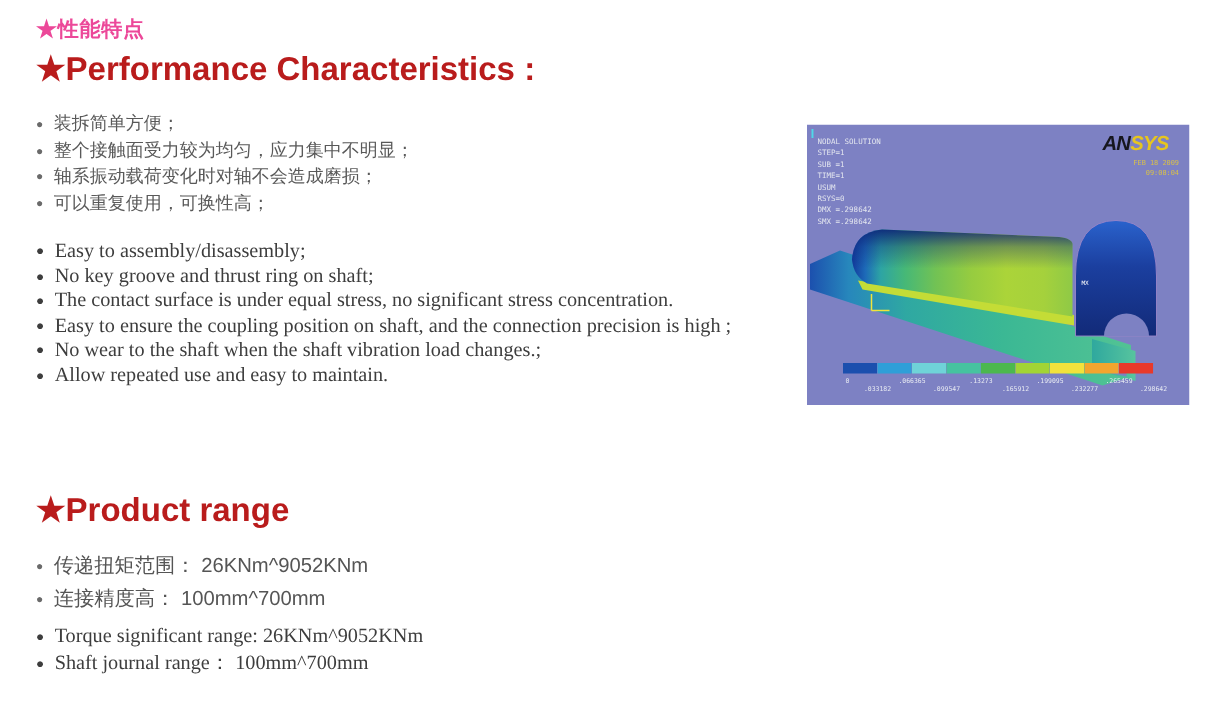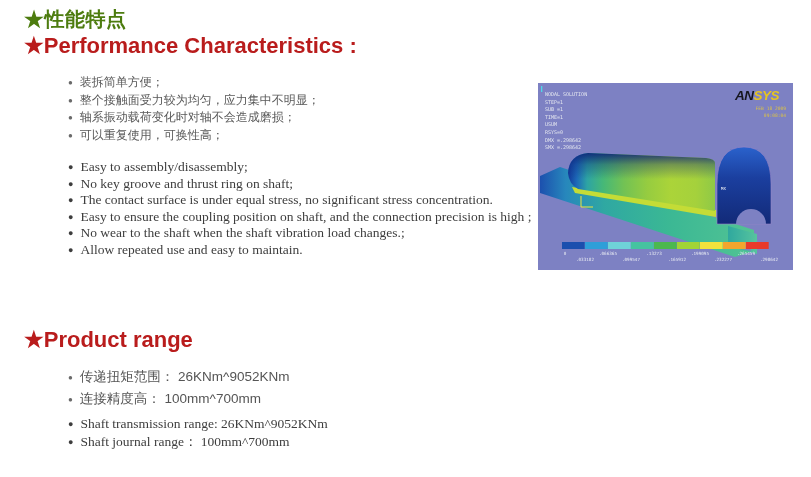--- a/index.html
+++ b/index.html
@@ -8,28 +8,28 @@
     position:relative;
     background:#ffffff;
     font-family:"Liberation Sans", sans-serif;
     overflow:hidden;
   }
   .section { position:absolute; left:24px; width:520px; }
   #section-1 { top:6px; }
   #section-2 { top:326px; }
 
   .hdr-zh {
-    font-size:20px; font-weight:bold; color:#4d7c0f;
+    font-size:14px; font-weight:bold; color:#ec4899;
     line-height:26px; letter-spacing:0.5px; white-space:nowrap;
   }
   .hdr-en {
     font-size:22px; font-weight:bold; color:#b91c1c;
     line-height:28px; white-space:nowrap;
   }
-  ul { list-style:none;margin-left:44px; }
+  ul { list-style:none; }
   li { white-space:nowrap; }
   .blt { display:inline-block; margin-right:7px; vertical-align:1px; }
 
   .list-zh { margin-top:14px; }
   .list-zh li { font-size:12px; color:#595959; line-height:17.5px; }
   .list-zh .blt { font-size:8px; color:#6a6a6a; }
 
   .list-en { margin-top:15px; }
   .list-en li {
     font-family:"Liberation Serif", serif;
@@ -84,21 +84,21 @@
 
 <div class="section" id="section-2">
   <div class="hdr-en">★Product range</div>
 
   <ul class="list-zh2">
     <li><span class="blt">●</span><span>传递扭矩范围：  26KNm^9052KNm</span></li>
     <li><span class="blt">●</span><span>连接精度高：  100mm^700mm</span></li>
   </ul>
 
   <ul class="list-en2">
-    <li><span class="blt">●</span><span>Shaft transmission range:   26KNm^9052KNm</span></li>
+    <li><span class="blt">●</span><span>Torque significant range:   26KNm^9052KNm</span></li>
     <li><span class="blt">●</span><span>Shaft journal range：  100mm^700mm</span></li>
   </ul>
 </div>
 
 <svg id="ansys-panel" viewBox="0 0 255 187" xmlns="http://www.w3.org/2000/svg">
   <defs>
     <linearGradient id="gradShell" x1="0" y1="0" x2="1" y2="0">
       <stop offset="0" stop-color="#123a9c"></stop>
       <stop offset="0.06" stop-color="#1d6ab8"></stop>
       <stop offset="0.13" stop-color="#2da4a4"></stop>

